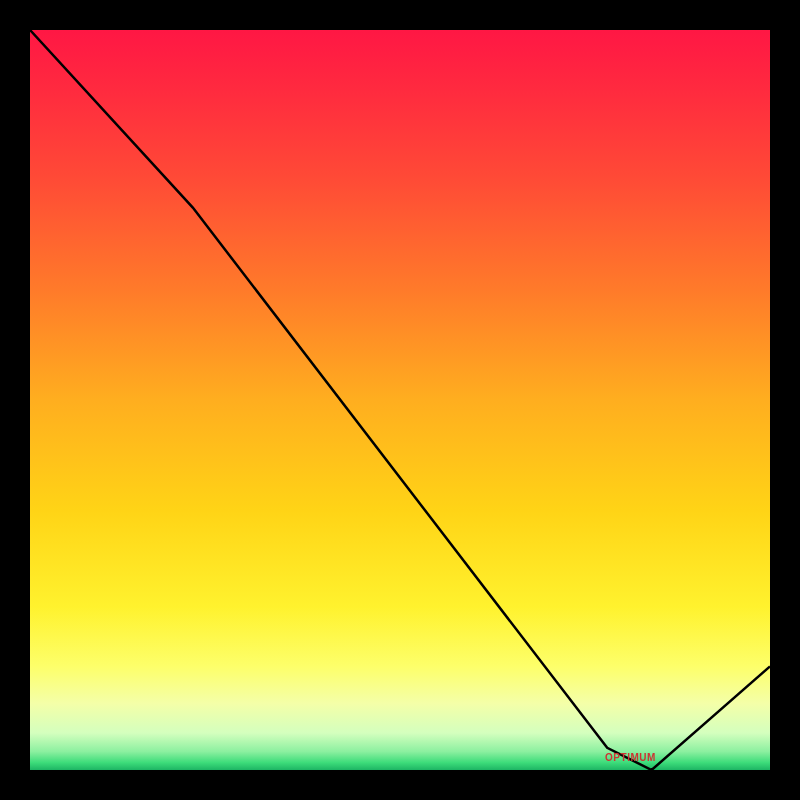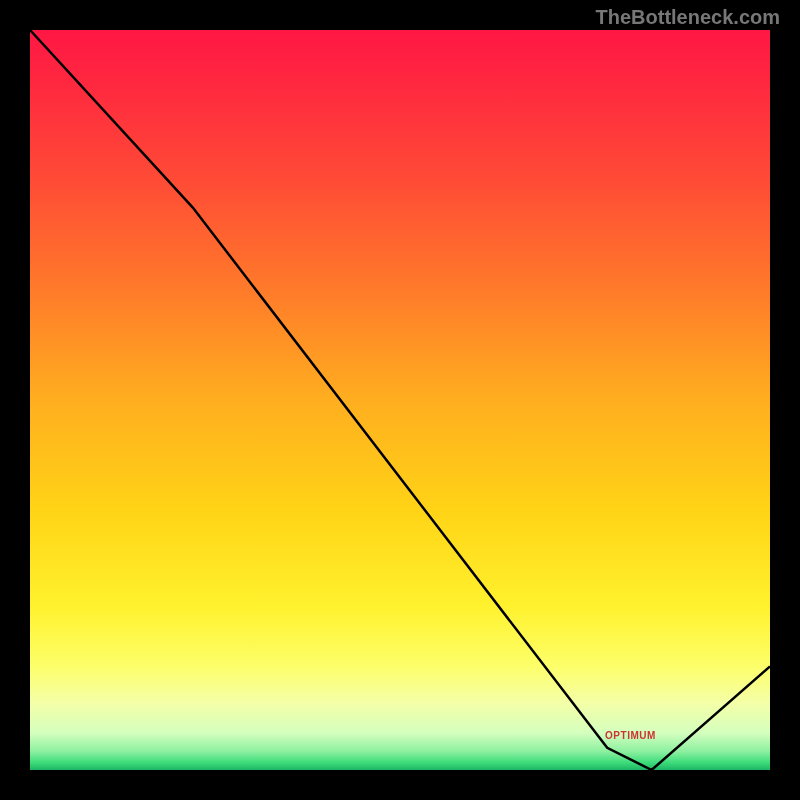--- a/index.html
+++ b/index.html
@@ -45,21 +45,20 @@
     font-weight: 700;
     letter-spacing: 0.5px;
     z-index: 4;
     white-space: nowrap;
   }
 </style>
 </head>
 <body>
 
 <div id="container">
-  <div id="watermark">TheBottleneck.com</div>
 
   <div id="plot">
     <svg id="gradient-svg" width="740" height="740">
       <defs>
         <linearGradient id="bg-grad" x1="0" y1="0" x2="0" y2="1">
             <stop offset="0.00%" stop-color="#ff1744"></stop>
             <stop offset="8.00%" stop-color="#ff2a3f"></stop>
             <stop offset="20.00%" stop-color="#ff4a36"></stop>
             <stop offset="35.00%" stop-color="#ff7a2a"></stop>
             <stop offset="50.00%" stop-color="#ffae1f"></stop>
@@ -73,15 +72,15 @@
             <stop offset="100.00%" stop-color="#1db564"></stop>
           </linearGradient>
       </defs>
       <rect x="0" y="0" width="740" height="740" fill="url(#bg-grad)"></rect>
     </svg>
 
     <svg id="line-svg" width="740" height="740">
       <path id="curve-path" fill="none" stroke="#000000" stroke-width="2.5" d="M 0.0 0.0 L 162.8 177.6 L 577.2 717.8 L 621.6 740.0 L 740.0 636.4"></path>
     </svg>
 
-    <div id="optimum-label" style="left: 575.1px; top: 700px;">OPTIMUM</div>
+    <div id="optimum-label" style="left: 575.1px; top: 722px;">OPTIMUM</div>
   </div>
 </div>
 
 </body></html>

